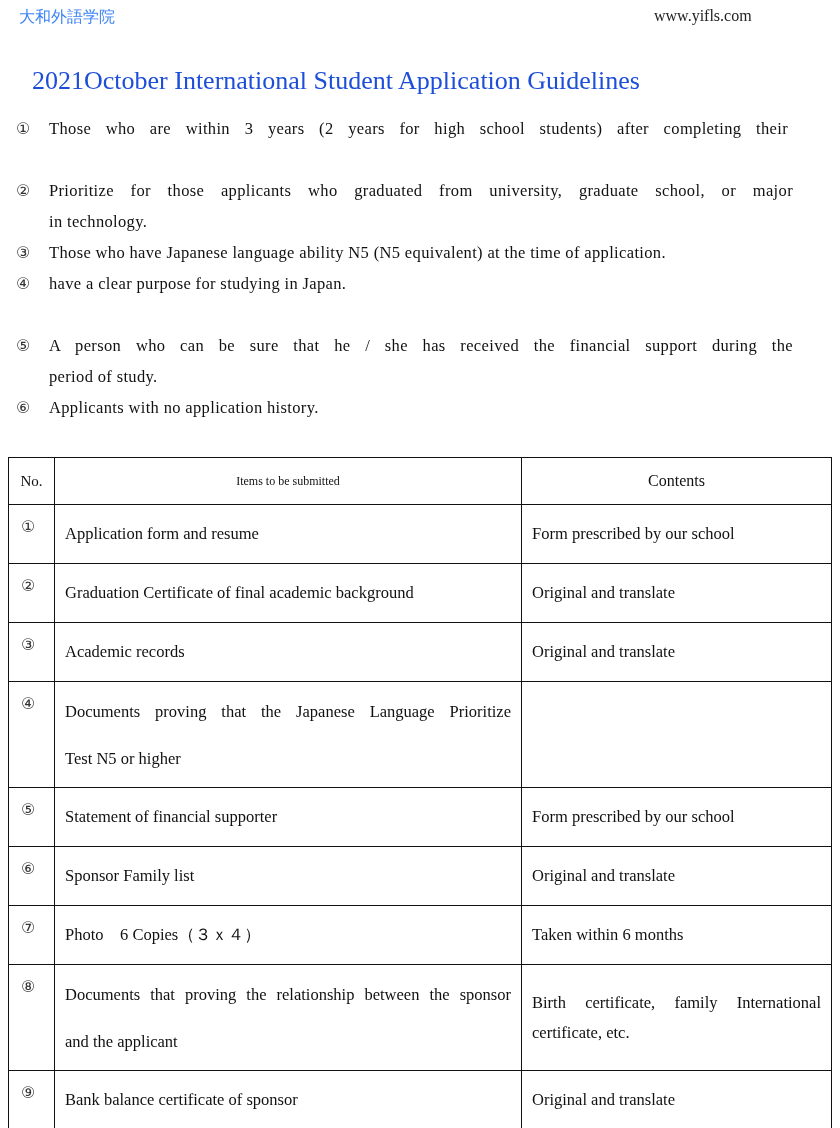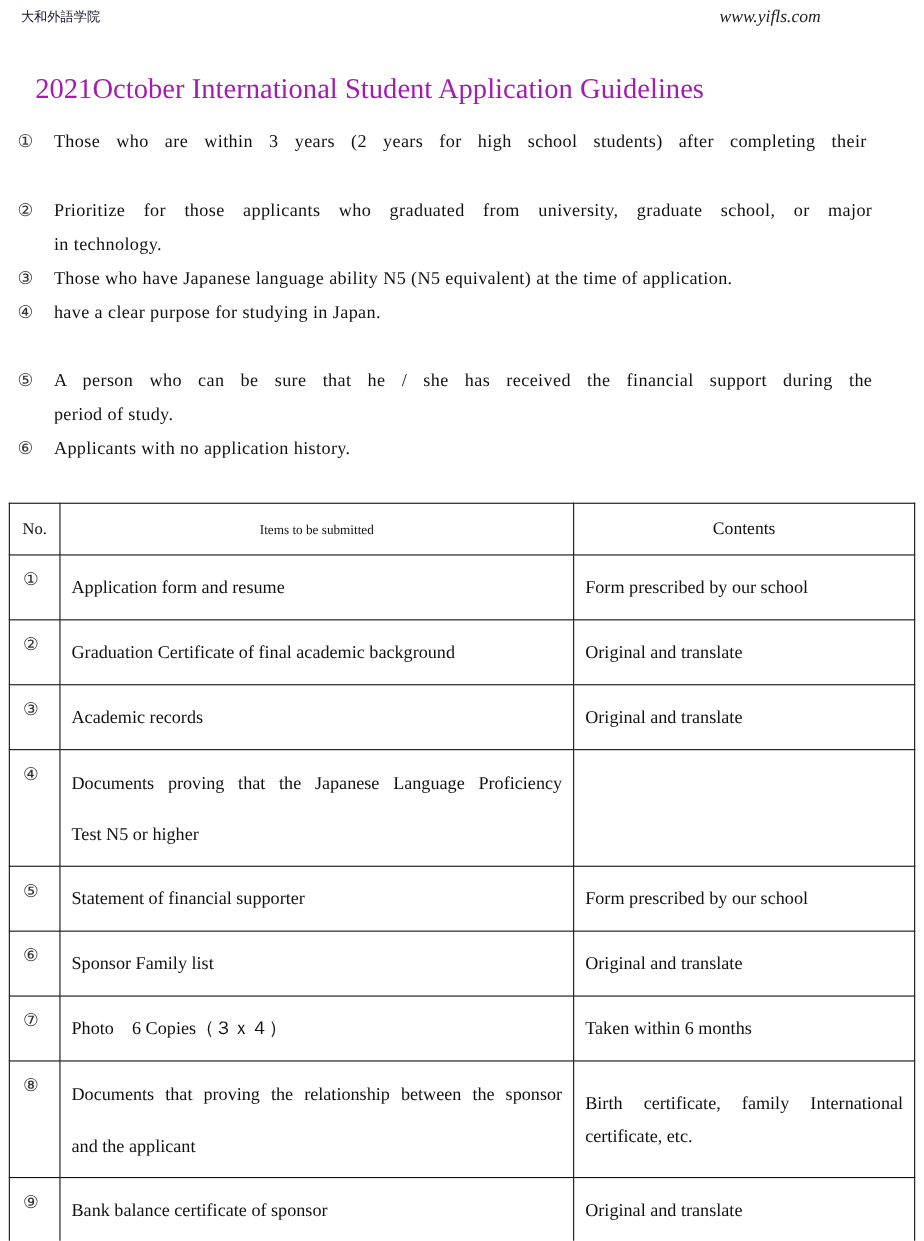--- a/index.html
+++ b/index.html
@@ -1,25 +1,25 @@
 <!DOCTYPE html>
 <html><head>
   <meta charset="utf-8">
   <style>
     html, body { margin: 0; padding: 0; background: #ffffff; }
     body {
       width: 840px; height: 1128px; position: relative; overflow: hidden;
       color: #111111;
       font-family: "DejaVu Serif", "Liberation Serif", serif;
     }
-    .school { position: absolute; left: 19px; top: 7px; font-size: 12px; font-family: Liberation Serif, serif; color: #0f172a; }
-    .site { position: absolute; left: 654px; top: 7px; font-size: 16px; font-family: "Liberation Serif", serif; color: #222; font-style: italic; }
+    .school { position: absolute; left: 19px; top: 7px; font-size: 16px; font-family: Liberation Serif, serif; color: #3b82f6; }
+    .site { position: absolute; left: 654px; top: 7px; font-size: 16px; font-family: "Liberation Serif", serif; color: #222; }
     .title {
       position: absolute; left: 32px; top: 66px; width: 780px;
-      font-size: 26px; font-family: "Liberation Serif", serif; color: #a21caf;
+      font-size: 26px; font-family: "Liberation Serif", serif; color: #1d4ed8;
       letter-spacing: 0px; white-space: nowrap;
     }
     .req { position: absolute; left: 16px; width: 790px; font-size: 16.5px; font-family: "Liberation Serif", serif; line-height: 31px; }
     .req .num { position: absolute; left: 0; top: 0; width: 24px; font-family: "DejaVu Sans", sans-serif; font-size: 16px; color: #333; }
     .req .txt { margin-left: 33px; display: block; text-align: justify; text-align-last: left; width: 744px; letter-spacing: 0.35px; }
     .req .txt.justify-full { text-align-last: justify; }
     .req .txt.indent { width: 739px; }
 
     table.items {
       position: absolute; left: 8px; top: 457px;
@@ -99,21 +99,21 @@
     <td>Original and translate</td>
   </tr>
   <tr class="r1">
     <td class="col-no num">③</td>
     <td>Academic records</td>
     <td>Original and translate</td>
   </tr>
   <tr class="r2">
     <td class="col-no num">④</td>
     <td class="item-2line">
-      <span class="l1">Documents proving that the Japanese Language Proficiency</span>
+      <span class="l1">Documents proving that the Japanese Language Prioritize</span>
       <span>Test N5 or higher</span>
     </td>
     <td></td>
   </tr>
   <tr class="r1">
     <td class="col-no num">⑤</td>
     <td>Statement of financial supporter</td>
     <td>Form prescribed by our school</td>
   </tr>
   <tr class="r1">

